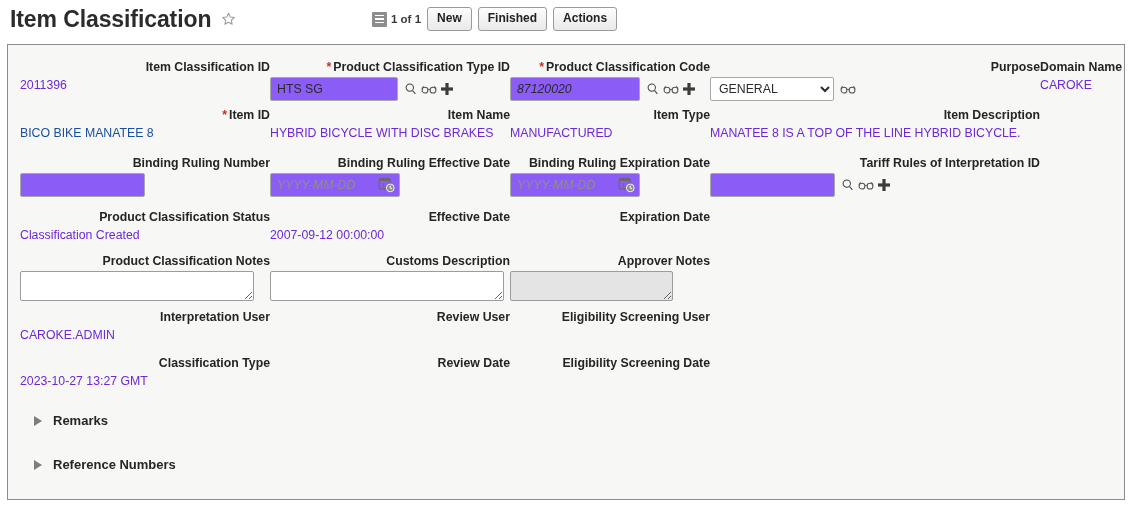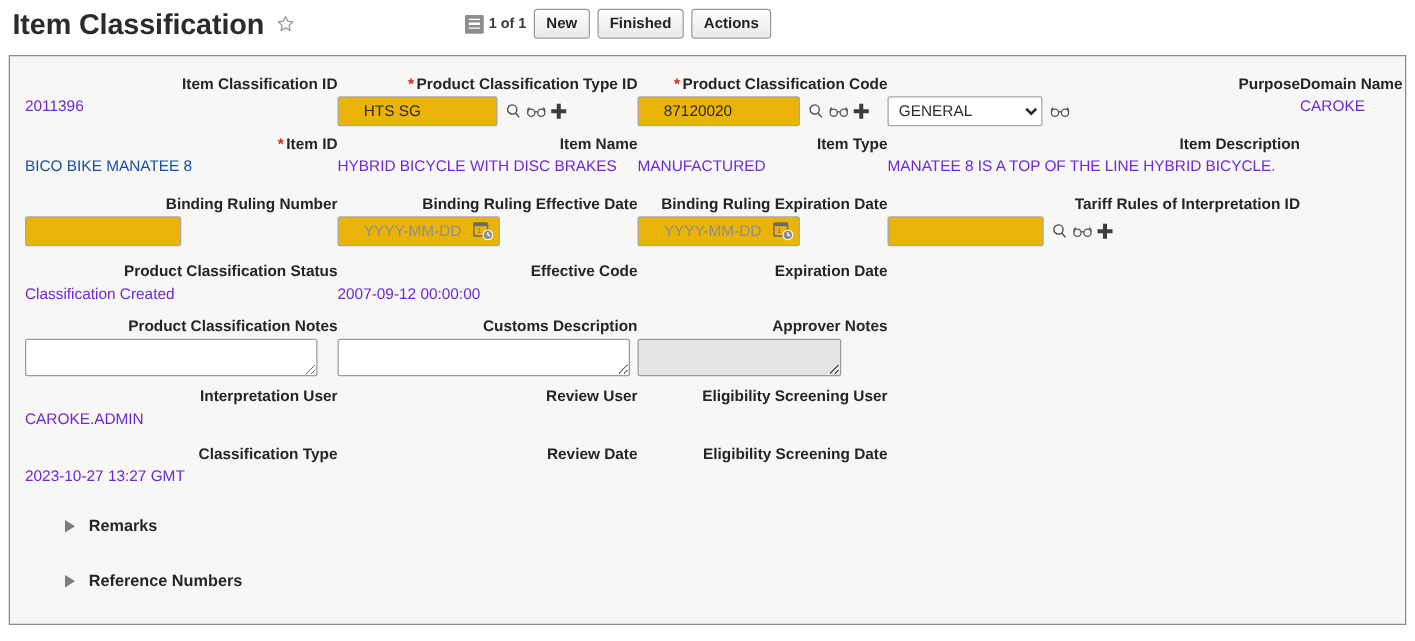--- a/index.html
+++ b/index.html
@@ -127,29 +127,29 @@
   .value.link {
     color: #1a4fa0;
     cursor: pointer;
   }
 
   
   .inp {
     font-family: "Liberation Sans", sans-serif;
     font-size: 12.3px;
     color: #2b2b2b;
-    background: #eab308;
+    background: #8b5cf6;
     border: 1px solid #a8a8a8;
     border-radius: 2px;
     height: 24px;
-    padding: 2px 20px;
+    padding: 2px 6px;
     outline: none;
   }
   .inp::placeholder { color: #8e8e8e; }
-  .inp-w130 { width: 130px; }
+  .inp-w130 { width: 130px; font-style: italic; }
   .inp-w125 { width: 125px; }
   .inp-w128 { width: 128px; }
 
   .sel {
     font-family: "Liberation Sans", sans-serif;
     font-size: 12.3px;
     color: #2b2b2b;
     background: #ffffff;
     border: 1px solid #a8a8a8;
     border-radius: 2px;
@@ -196,21 +196,21 @@
     position: absolute;
     right: 5px;
     top: 3px;
     cursor: pointer;
   }
 
   
   .section {
     display: flex;
     align-items: center;
-    margin-left: 32px;
+    margin-left: 14px;
     cursor: pointer;
   }
   .tri {
     width: 0; height: 0;
     border-left: 8px solid #7d7d7d;
     border-top: 5.5px solid transparent;
     border-bottom: 5.5px solid transparent;
     margin-right: 11px;
   }
   .section-label {
@@ -428,21 +428,21 @@
       </div>
     </div>
   </div>
 
   <div class="row" style="height:44px;">
     <div class="col c1">
       <div class="label">Product Classification Status</div>
       <div class="value">Classification Created</div>
     </div>
     <div class="col c2">
-      <div class="label">Effective Code</div>
+      <div class="label">Effective Date</div>
       <div class="value">2007-09-12 00:00:00</div>
     </div>
     <div class="col c3">
       <div class="label">Expiration Date</div>
       <div class="value"></div>
     </div>
   </div>
 
   <div class="row" style="height:56px;">
     <div class="col c1">

